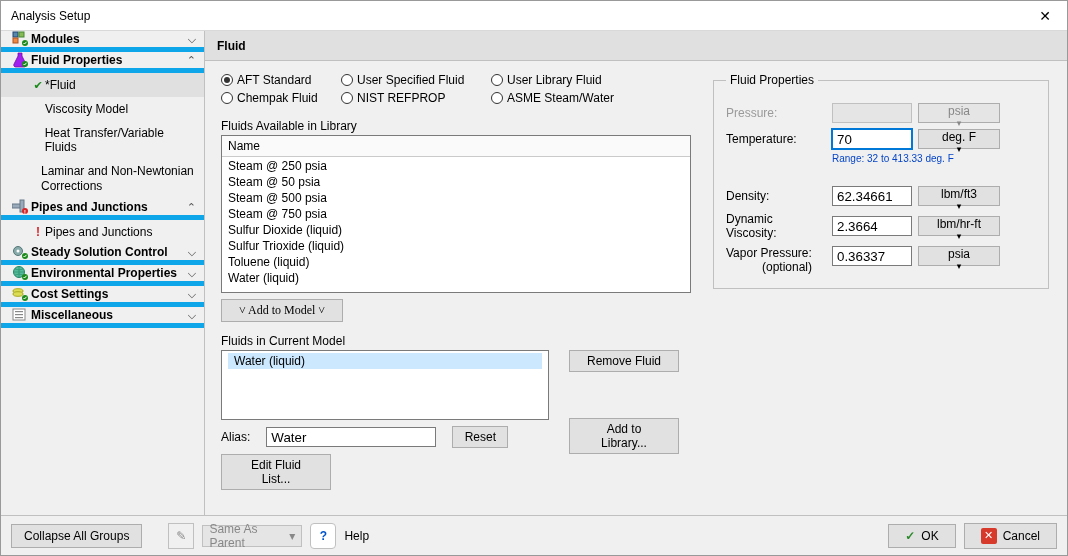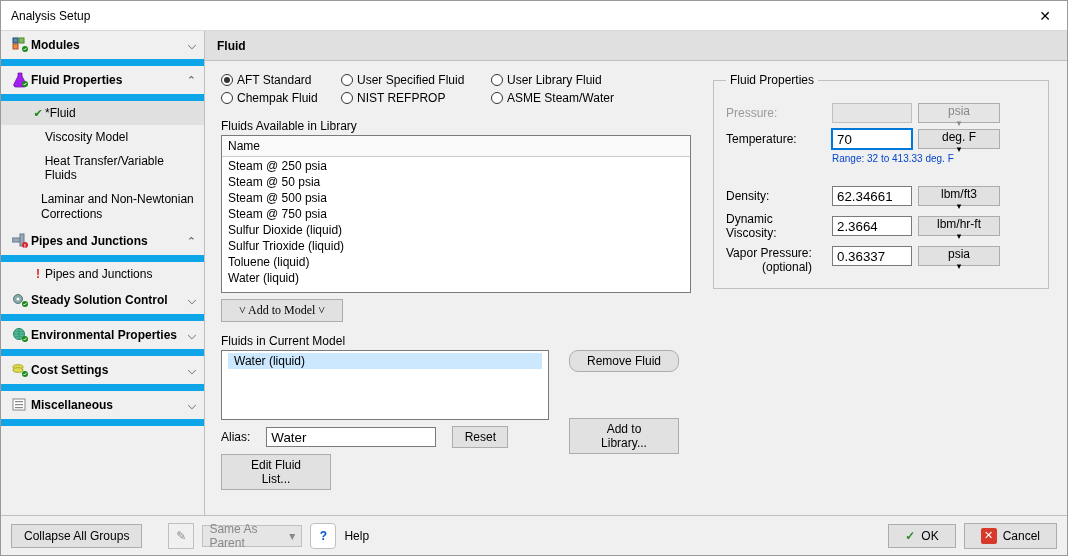--- a/index.html
+++ b/index.html
@@ -37,22 +37,22 @@
 }
 .sidebar {
   width: 214px;
   background: #f0f0f0;
   border-right: 1px solid #c0c0c0;
   overflow-y: auto;
 }
 .group-header {
   display: flex;
   align-items: center;
-  padding: 6px 8px;
-  border-bottom: 7px solid #0ea5e9;
+  padding: 0 8px;
+  border-bottom: 5px solid #0ea5e9;
   cursor: pointer;
 }
 .group-header .icon { width: 22px; display:flex; align-items:center; justify-content:center; }
 .group-header .label { flex: 1; font-weight: bold; }
 .group-header .chevron { font-size: 11px; color: #555; }
 .group-item {
   display: flex;
   align-items: center;
   padding: 5px 8px 5px 30px;
   cursor: pointer;
@@ -373,21 +373,21 @@
             <div class="row alias-row">
               <span>Alias:</span>
               <input class="text-input" value="Water" style="">
               <div class="btn" style="width:56px;">Reset</div>
             </div>
             <div class="row">
               <div class="btn" style="width:110px;">Edit Fluid List...</div>
             </div>
           </div>
           <div class="mod-actions">
-            <div class="btn" style="width:110px;border-radius:9px;">Remove Fluid</div>
+            <div class="btn" style="width:110px;">Remove Fluid</div>
             <div style="height:34px;"></div>
             <div class="btn" style="width:110px;">Add to Library...</div>
           </div>
         </div>
       </div>
 
       <div class="right-col">
         <fieldset>
           <legend>Fluid Properties</legend>
 

